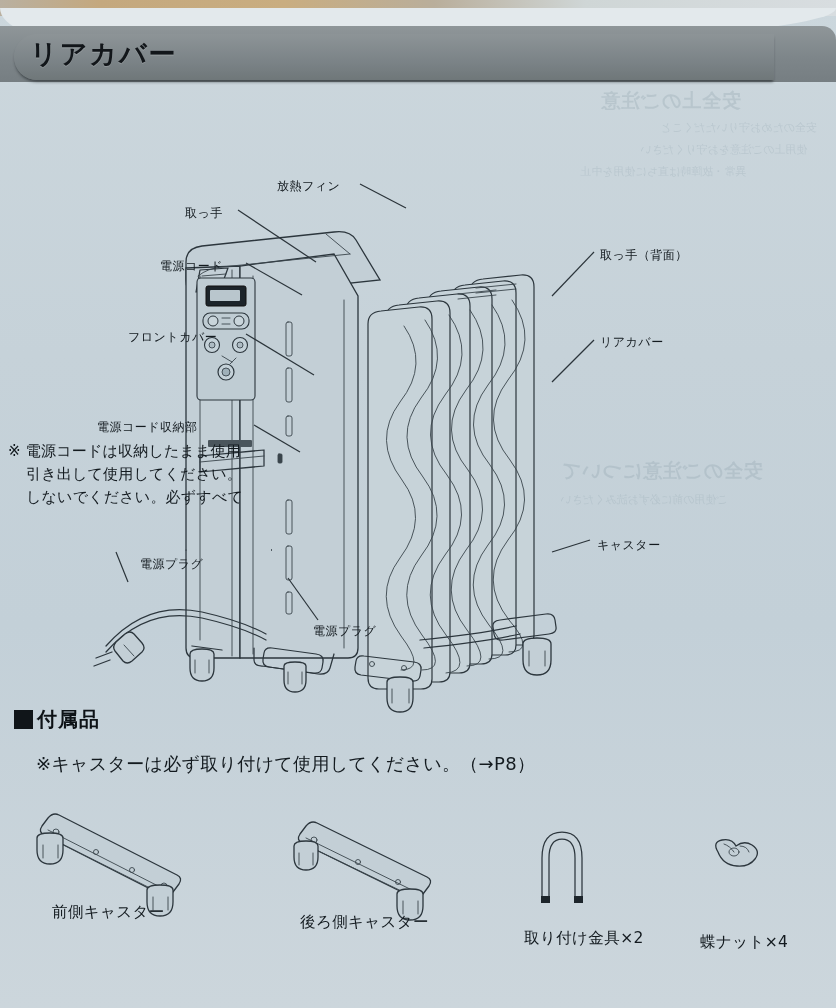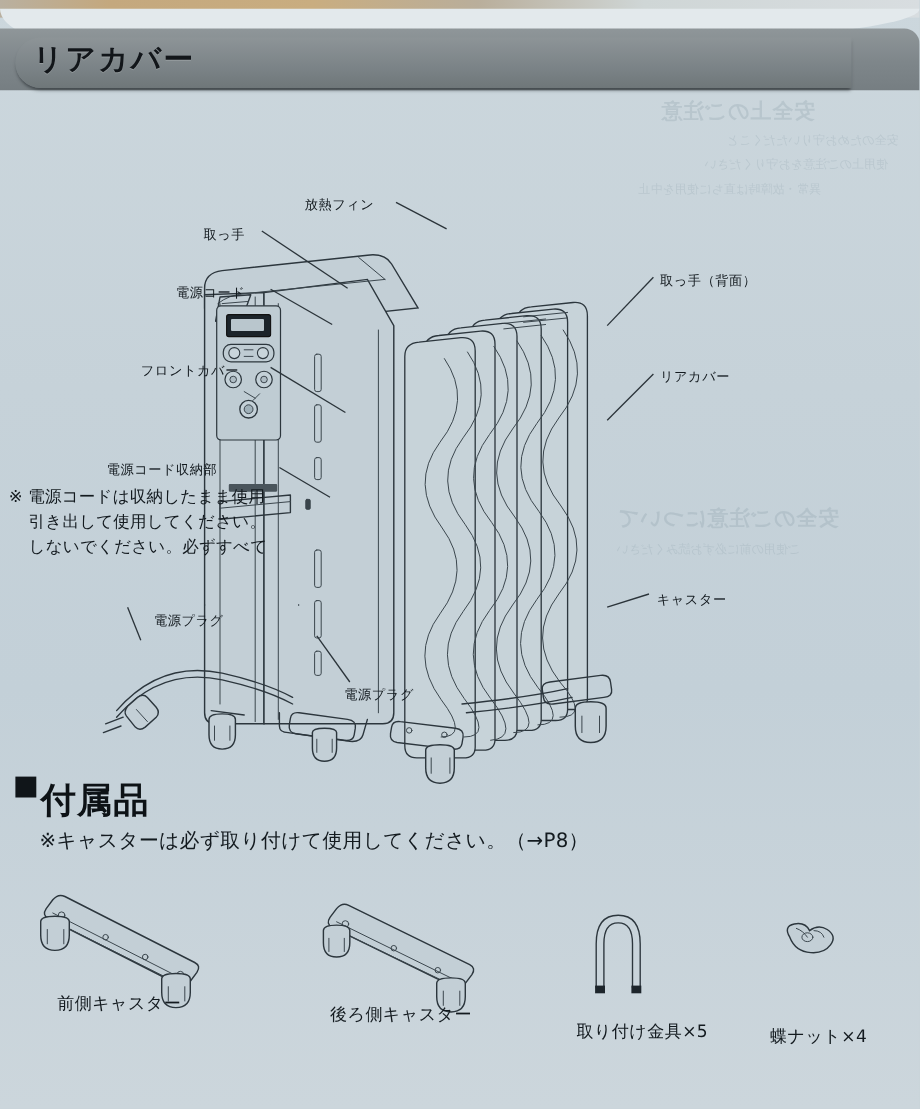--- a/index.html
+++ b/index.html
@@ -54,22 +54,22 @@
   .lbl{
     position:absolute;
     font-size:12px;color:#131a1f;white-space:nowrap;letter-spacing:.5px;
   }
   .note{
     position:absolute;font-size:15px;color:#131a1f;line-height:23px;letter-spacing:.2px;
   }
   
   #acc-heading{
     position:absolute;left:14px;top:706px;
-    font-size:32px;font-weight:bold;color:#0d1216;letter-spacing:1px;
-    display:flex;gap:4px;
+    font-size:20px;font-weight:bold;color:#0d1216;letter-spacing:1px;
+    display:flex;align-items:center;gap:4px;
   }
   #acc-square{display:inline-block;width:19px;height:19px;background:#101519;}
   #acc-note{position:absolute;left:36px;top:752px;font-size:18px;color:#131a1f;letter-spacing:.3px;}
   .acc-cap{position:absolute;font-size:15.5px;color:#131a1f;white-space:nowrap;letter-spacing:.4px;}
   svg{display:block;}
   .ink{fill:none;stroke:#2c363d;stroke-width:1.25;stroke-linejoin:round;stroke-linecap:round;}
   .ink-thin{fill:none;stroke:#3a454c;stroke-width:.9;stroke-linecap:round;}
   .body-fill{fill:#c3cfd6;stroke:#2c363d;stroke-width:1.3;}
   .fin-fill{fill:#c7d3d9;stroke:#2c363d;stroke-width:1.2;}
   .panel-fill{fill:#bfccd3;stroke:#2c363d;stroke-width:1.1;}
@@ -319,16 +319,16 @@
 
     <g transform="translate(712,38)">
       <path class="body-fill" d="M6,14 q-6,-10 4,-12 q10,-2 14,6 q8,-6 16,-1 q9,6 3,14 q-6,8 -18,7 q-14,-1 -19,-14 z"></path>
       <path class="ink-thin" d="M12,6 q6,2 10,8 M28,8 q7,0 9,6"></path>
       <ellipse cx="22" cy="14" rx="5" ry="4" class="ink-thin"></ellipse>
     </g>
   </svg>
 
   <div class="acc-cap" style="left:52px;top:902px;">前側キャスター</div>
   <div class="acc-cap" style="left:300px;top:912px;">後ろ側キャスター</div>
-  <div class="acc-cap" style="left:524px;top:928px;">取り付け金具×5</div>
+  <div class="acc-cap" style="left:524px;top:928px;">取り付け金具×2</div>
   <div class="acc-cap" style="left:700px;top:932px;">蝶ナット×4</div>
 
 </div>
 
 </body></html>

